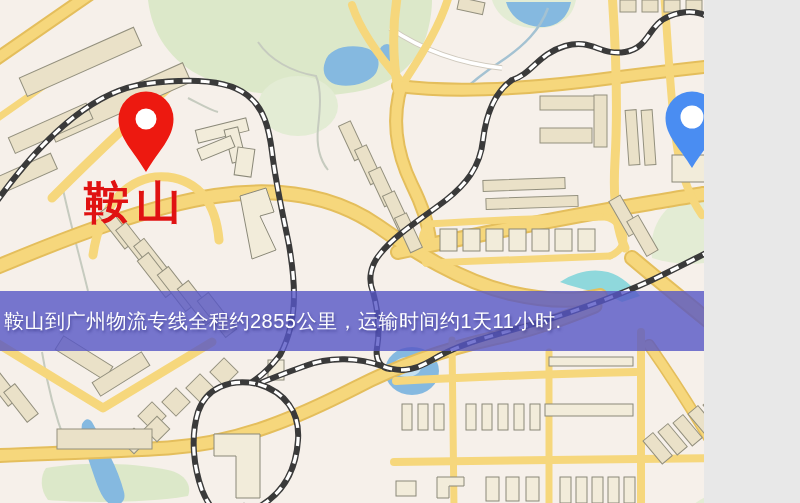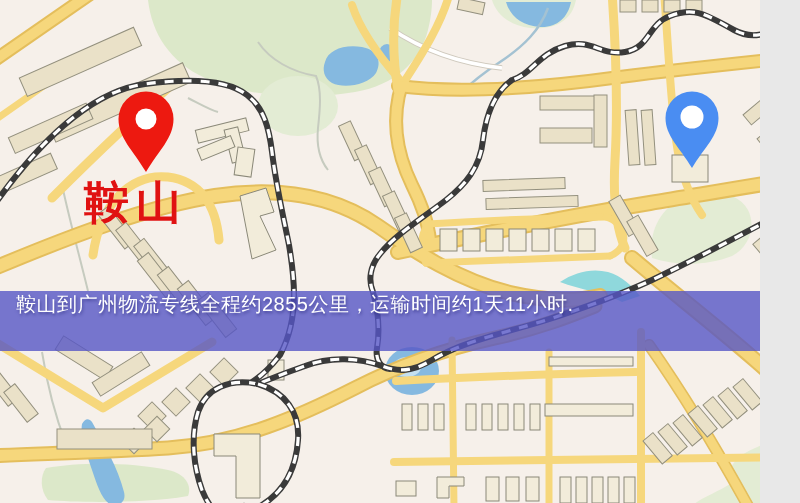--- a/index.html
+++ b/index.html
@@ -1,16 +1,16 @@
 <!DOCTYPE html>
 <html><head>
 <meta charset="utf-8">
 <style>
   html,body{margin:0;padding:0;background:#e8e8e8;}
-  .stage{position:relative;width:760px;height:503px;overflow:hidden;
+  .stage{position:relative;width:704px;height:503px;overflow:hidden;
          font-family:"Liberation Sans","DejaVu Sans",sans-serif;background:#f6f0ea;}
   .stage svg{position:absolute;left:0;top:0;display:block;}
   
   .park{fill:#dce8c9;stroke:none;}
   .park2{fill:#e3ecd4;}
   .water{fill:#85b9e0;stroke:none;}
   .bld{fill:#eae1c8;stroke:#93907e;stroke-width:1;}
   .bld2{fill:#f2ecda;stroke:#8a8878;stroke-width:1;}
   .rc{fill:none;stroke:#e4be5c;stroke-linecap:round;stroke-linejoin:round;}
   .rf{fill:none;stroke:#f6d77c;stroke-linecap:round;stroke-linejoin:round;}
@@ -20,22 +20,22 @@
   .bstream{fill:none;stroke:#a4c2d2;}
   
   .city-label{position:absolute;line-height:1;white-space:nowrap;
               text-shadow:0 0 1px rgba(255,255,255,.35);}
   .origin-label{left:84px;top:180px;font-size:45px;font-weight:700;
                 letter-spacing:7px;color:#e01212;}
   .dest-label{left:638px;top:177px;font-size:44px;font-weight:600;
               letter-spacing:8px;color:#2b2bd2;}
   
   .banner{position:absolute;left:0;top:291px;width:800px;height:60px;
-          background:rgba(86,86,198,0.80);display:flex;align-items:flex-start;
-          box-sizing:border-box;padding-left:16px;}
+          background:rgba(86,86,198,0.80);display:flex;align-items:center;
+          box-sizing:border-box;padding-left:4px;}
   .banner-text{color:#ffffff;font-size:20px;letter-spacing:.5px;
                text-shadow:1px 2px 3px rgba(30,30,110,.55);}
   .pin{position:absolute;left:0;top:0;}
 </style>
 </head>
 <body>
 
 <div class="stage">
 
   <svg width="800" height="503" viewBox="0 0 800 503">

